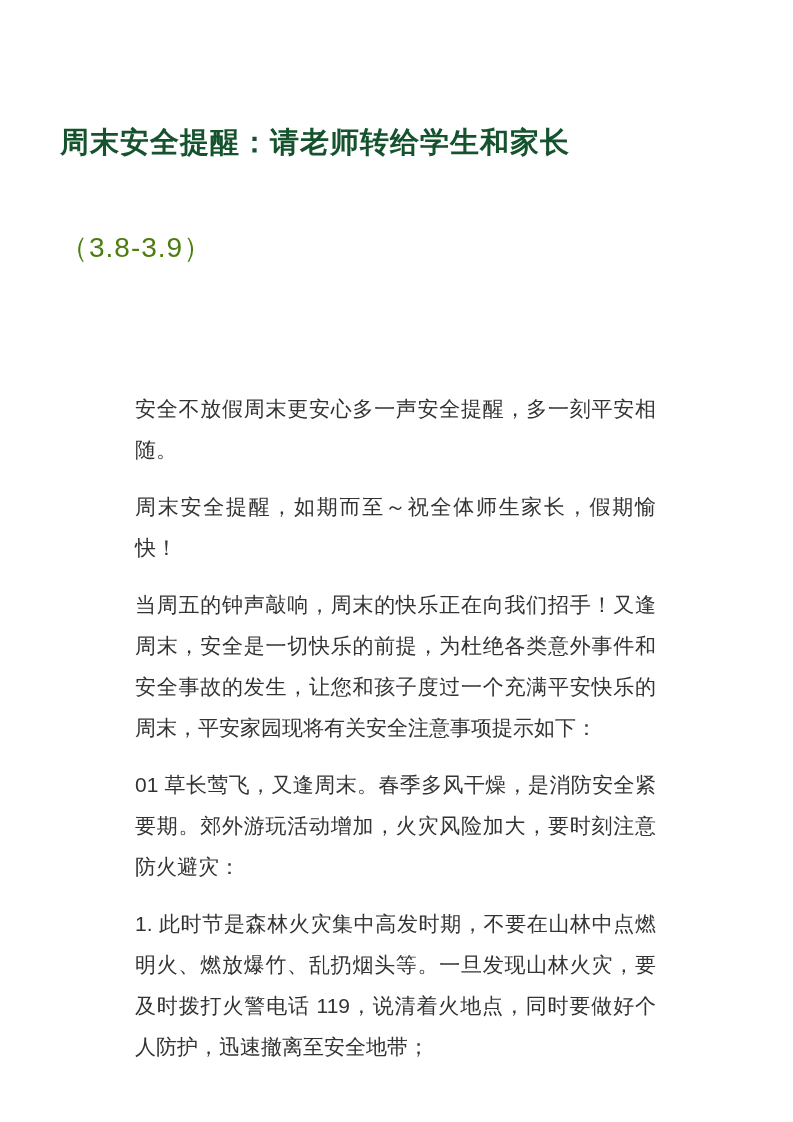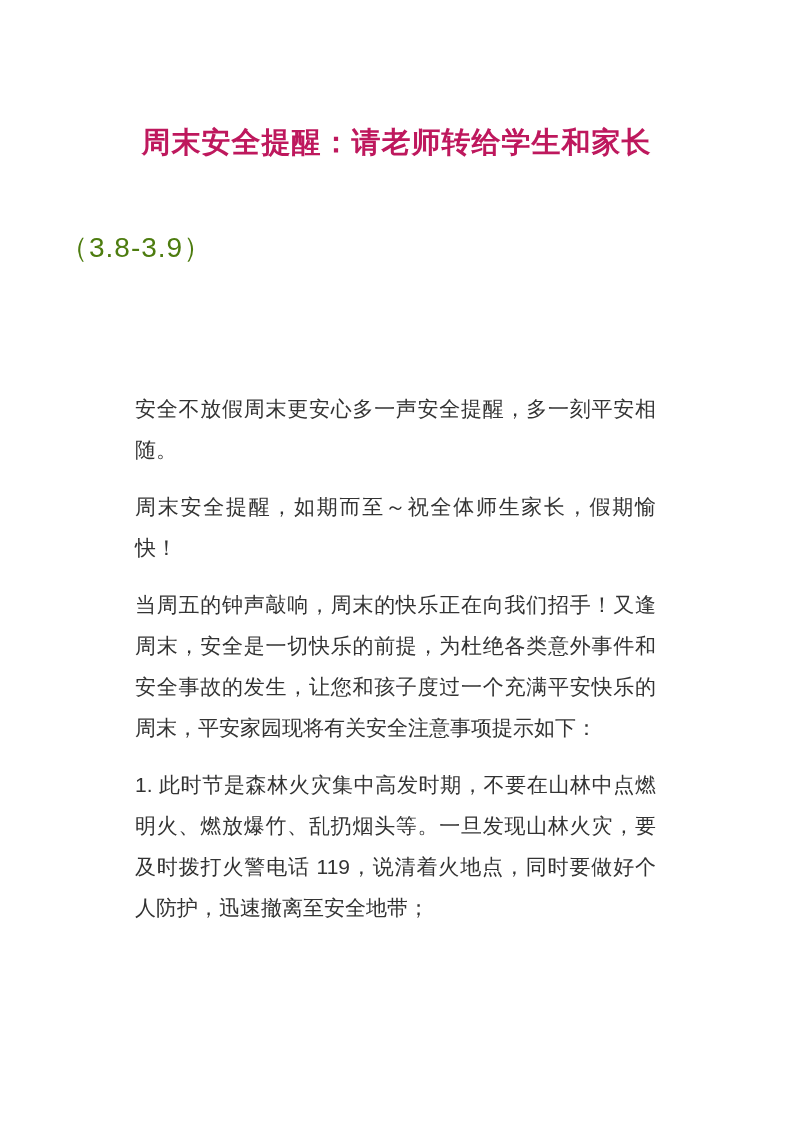--- a/index.html
+++ b/index.html
@@ -13,26 +13,26 @@
     height: 1122px;
     margin: 0 auto;
     background: #ffffff;
     overflow: hidden;
     box-sizing: border-box;
     font-family: "Liberation Sans", "DejaVu Sans", sans-serif;
     color: #333333;
   }
   .doc-title {
     margin: 120px 60px 0 60px;
-    text-align: center;
+    text-align: left;
     font-size: 29px;
     line-height: 44px;
     font-weight: 900;
     letter-spacing: 1px;
-    color: #be185d;
+    color: #14532d;
   }
   .doc-subtitle {
     margin: 62px 60px 0 60px;
     text-align: left;
     font-size: 28px;
     line-height: 44px;
     font-weight: 400;
     letter-spacing: 1px;
     color: #4d7c0f;
   }
@@ -64,19 +64,20 @@
 
   <div class="doc-body">
 
     <p>安全不放假周末更安心多一声安全提醒，多一刻平安相随。</p>
 
     <p>周末安全提醒，如期而至～祝全体师生家长，假期愉快！</p>
 
     <p>当周五的钟声敲响，周末的快乐正在向我们招手！又逢周末，安全是一切快乐的前提，为杜绝各类意外事件和安全事故的发生，让您和孩子度过一个充满平安快乐的周末，平安家园现将有关安全注意事项提示如下：</p>
 
 
+    <p>01 草长莺飞，又逢周末。春季多风干燥，是消防安全紧要期。郊外游玩活动增加，火灾风险加大，要时刻注意防火避灾：</p>
 
     <p>1. 此时节是森林火灾集中高发时期，不要在山林中点燃明火、燃放爆竹、乱扔烟头等。一旦发现山林火灾，要及时拨打火警电话 119，说清着火地点，同时要做好个人防护，迅速撤离至安全地带；</p>
 
 
   </div>
 
 </div>
 
 </body></html>

